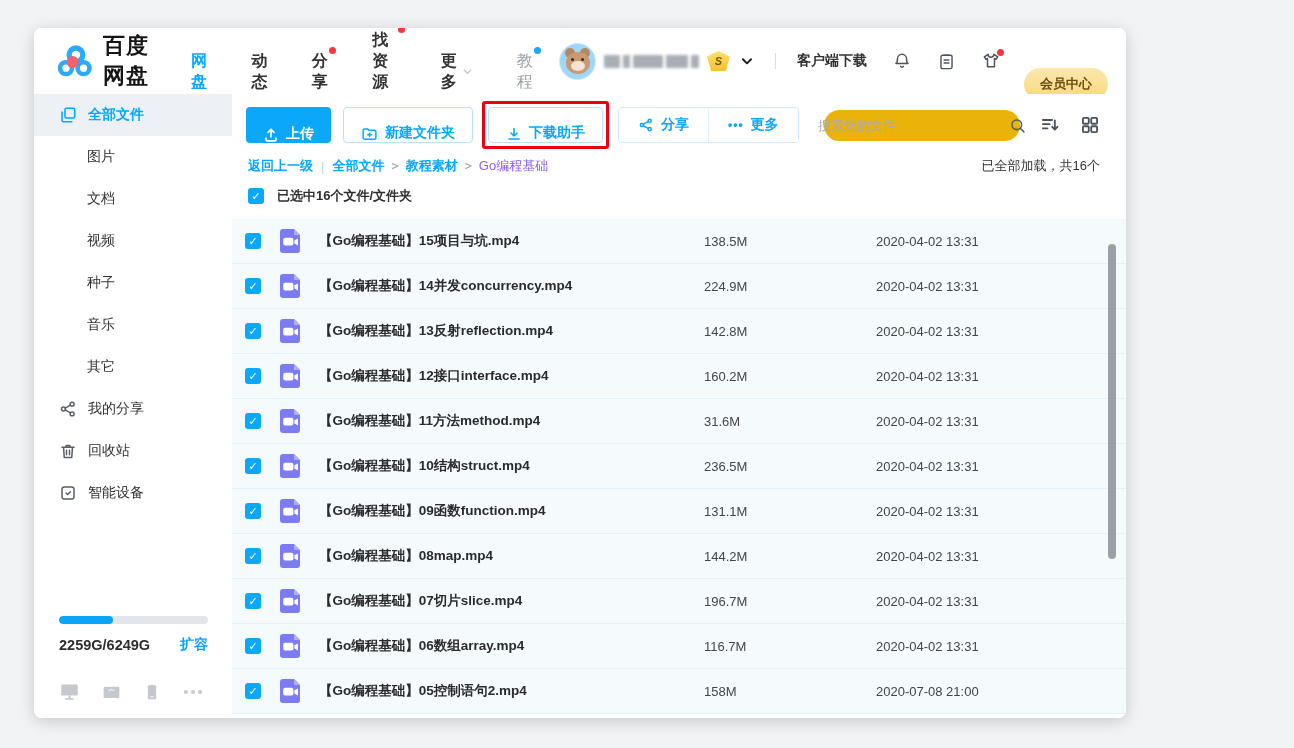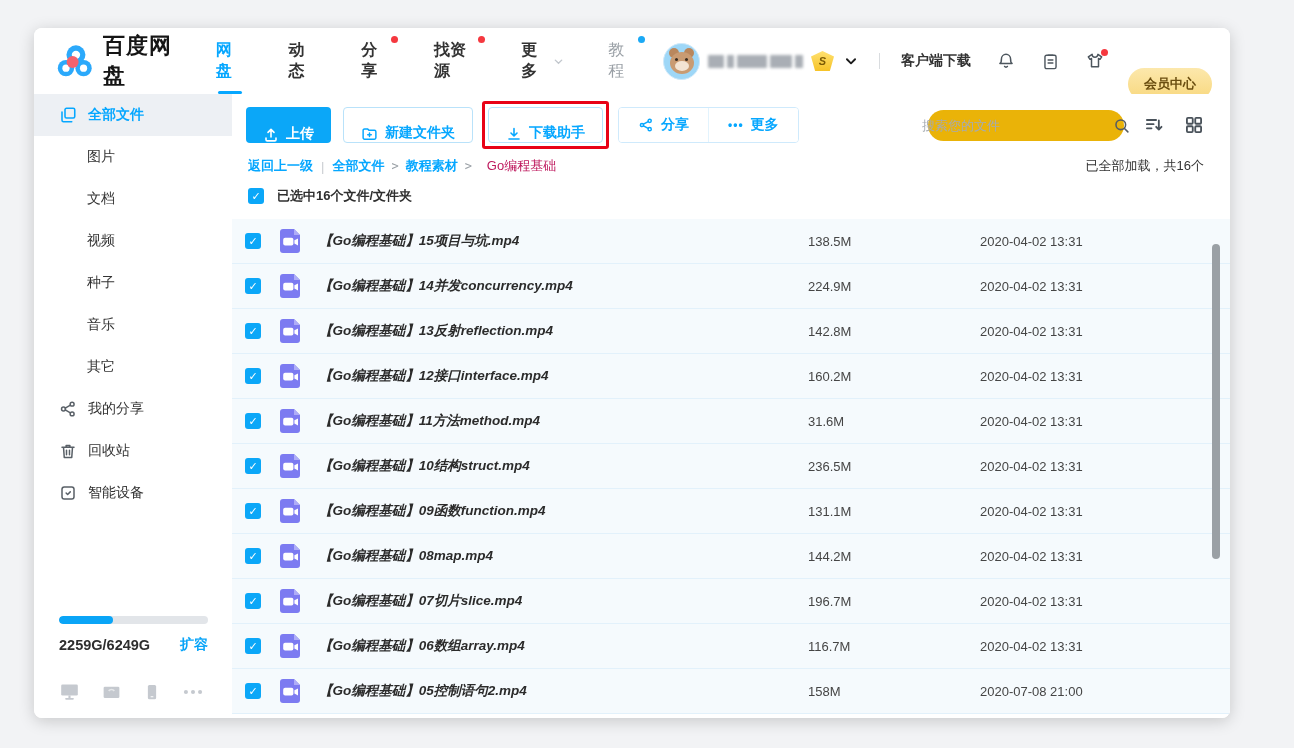--- a/index.html
+++ b/index.html
@@ -1,20 +1,20 @@
 <!DOCTYPE html>
 <html><head>
 <meta charset="utf-8">
 <style>
   * { margin:0; padding:0; box-sizing:border-box; }
   html,body { width:1294px; height:748px; overflow:hidden; }
   body { background:#f2f3f5; font-family:"Liberation Sans","DejaVu Sans",sans-serif; position:relative; }
   svg { display:block; }
 
-  .card { position:absolute; left:34px; top:28px; width:1196px; height:690px;
+  .card { position:absolute; left:34px; top:28px; width:1092px; height:690px;
           background:#fff; border-radius:8px; box-shadow:0 3px 16px rgba(0,0,0,.18); overflow:hidden; }
 
   
   .header { position:absolute; left:0; top:0; right:0; height:66px; display:flex; align-items:center;
             padding:0 18px 0 22px; background:#fff; }
   .logo { display:flex; align-items:center; gap:9px; }
   .logo-text { font-size:22px; font-weight:800; color:#151515; letter-spacing:1px; }
   .tabs { display:flex; align-items:flex-end; margin-left:28px; gap:44px; }
   .tab { position:relative; font-size:16px; font-weight:700; color:#333; cursor:pointer; display:flex; align-items:center; }
   .tab.active { color:#06a7ff; }
@@ -86,34 +86,34 @@
   .search-pill input { flex:1; border:none; outline:none; background:transparent; font-size:13px; color:#333;
                        font-family:"Liberation Sans","DejaVu Sans",sans-serif; }
   .search-pill input::placeholder { color:#a6abb1; }
   .search-pill .sicon { color:#555c63; cursor:pointer; }
   .view-icon { margin-left:19px; color:#49525a; cursor:pointer; }
 
   .crumb-row { display:flex; align-items:center; padding:15px 26px 0 16px; font-size:13px; height:31px; }
   .crumb-link { color:#06a7ff; font-weight:700; cursor:pointer; text-decoration:none; }
   .crumb-pipe { color:#c9cdd1; margin:0 8px; }
   .crumb-sep { color:#9aa0a6; margin:0 7px; font-family:"DejaVu Sans Mono",monospace; font-size:12px; }
-  .crumb-current { color:#be185d;margin-left:8px; }
+  .crumb-current { color:#8b5cf6; }
   .load-status { margin-left:auto; color:#333; }
 
   .select-row { display:flex; align-items:center; gap:13px; padding-left:16px; margin-top:13px; height:18px;
                 font-size:13px; color:#2f2f2f; font-weight:600; margin-bottom:14px; }
   .checkbox { width:16px; height:16px; background:#0ba7f8; border-radius:3px; color:#fff; font-size:11px;
               font-weight:700; display:flex; align-items:center; justify-content:center; cursor:pointer; line-height:1; }
 
   .file-list { }
   .file-row { height:45px; display:flex; align-items:center; background:#f5fafd;
               border-bottom:1px solid #e2f1fb; padding-left:13px; cursor:pointer; }
   .file-row .checkbox { margin-right:14px; }
   .file-icon { margin-right:14px; }
-  .col-name { flex:1; font-size:13.5px; font-weight:600; color:#2b2b2b; white-space:nowrap; overflow:hidden;font-style:italic; }
+  .col-name { flex:1; font-size:13.5px; font-weight:600; color:#2b2b2b; white-space:nowrap; overflow:hidden; }
   .col-size { width:172px; font-size:13px; color:#454545; }
   .col-date { width:250px; font-size:13px; color:#454545; }
 
   .scrollbar-thumb { position:absolute; right:10px; top:150px; width:8px; height:315px; border-radius:4px;
                      background:#9aa0a5; cursor:grab; }
 </style>
 </head>
 <body>
 
 <div class="card">

